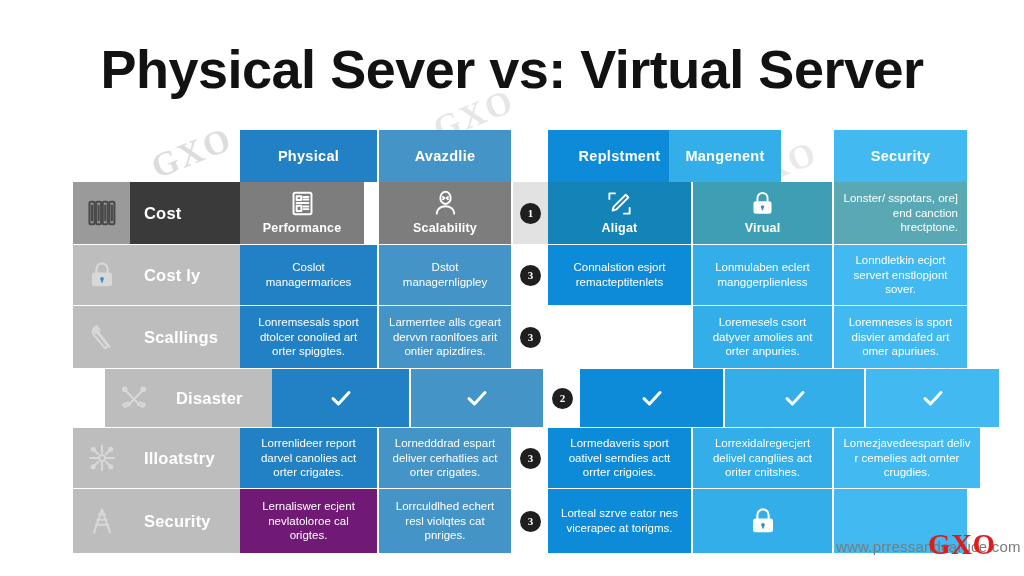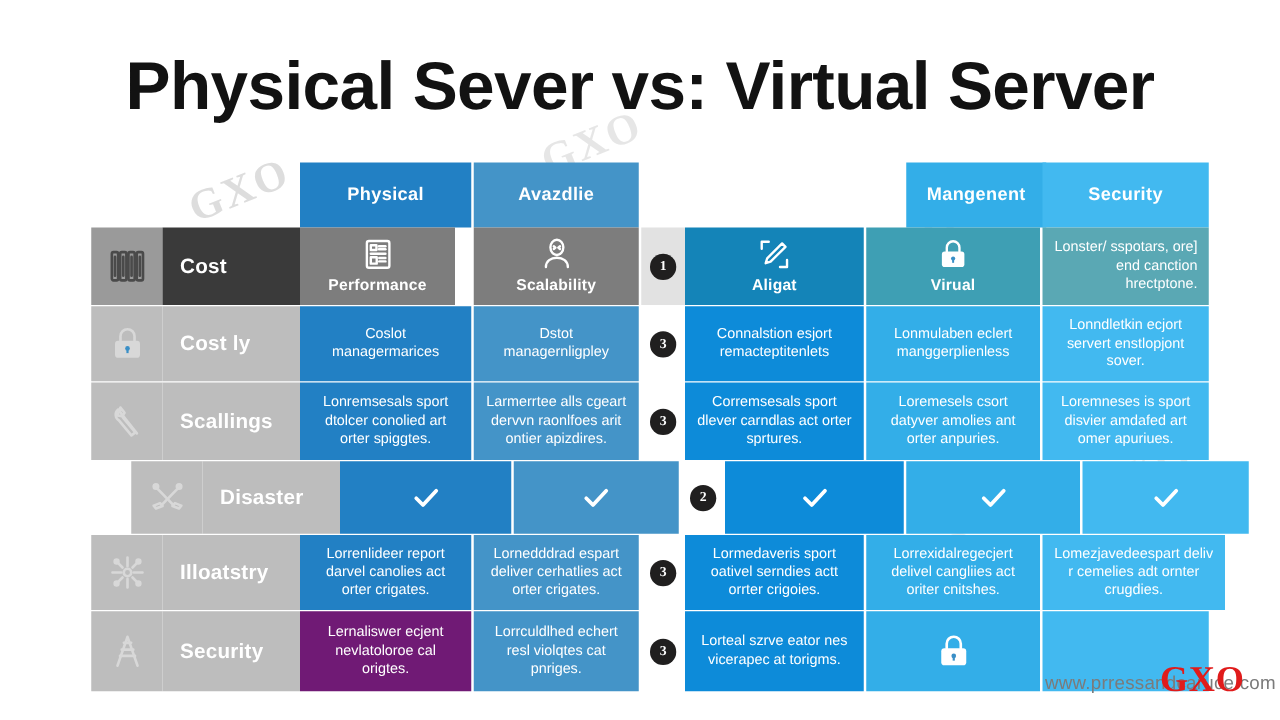--- a/index.html
+++ b/index.html
@@ -121,21 +121,24 @@
   <div class="title">Physical Sever vs: Virtual Server</div>
 
   <div class="table" id="table-root">
       <div class="hrow">
         <div class="hcell" style="left: 167px; width: 137px; background: rgb(34, 128, 196);">
           <span>Physical</span>
         </div>
         <div class="hcell" style="left: 306px; width: 132px; background: rgb(68, 148, 200);">
           <span>Avazdlie</span>
         </div>
-        <div class="hcell" style="left: 652px; width: 112px; background: rgb(51, 174, 232);">
+        <div class="hcell" style="left: 475px; width: 143px; background: rgb(13, 139, 217);">
+          <span>Replstment</span>
+        </div>
+        <div class="hcell" style="left: 596px; width: 112px; background: rgb(51, 174, 232);">
           <span>Mangenent</span>
         </div>
         <div class="hcell" style="left: 761px; width: 133px; background: rgb(66, 185, 240);">
           <span>Security</span>
         </div>
       </div>
       <div class="brow" style="top: 52px; height: 62px;">
         <div class="iconcol" style="background: rgb(154, 154, 154);">
           <span>
             <svg width="30" height="30" viewBox="0 0 24 24">
@@ -251,23 +254,20 @@
         </div>
         <div class="labelcol" style="background: rgb(189, 189, 189);">
           <span>Scallings</span>
         </div>
         <div class="cell" style="left: 167px; width: 137px; background: rgb(34, 128, 196);">
           <span class="ctext">Lonremsesals sport dtolcer conolied art orter spiggtes.</span>
         </div>
         <div class="cell" style="left: 306px; width: 132px; background: rgb(68, 148, 200);">
           <span class="ctext">Larmerrtee alls cgeart dervvn raonlfoes arit ontier apizdires.</span>
         </div>
-        <div class="cell" style="left: 475px; width: 143px; background: rgb(13, 139, 217);">
-          <span class="ctext">Corremsesals sport dlever carndlas act orter sprtures.</span>
-        </div>
         <div class="cell" style="left: 620px; width: 139px; background: rgb(51, 174, 232);">
           <span class="ctext">Loremesels csort datyver amolies ant orter anpuries.</span>
         </div>
         <div class="cell" style="left: 761px; width: 133px; background: rgb(66, 185, 240);">
           <span class="ctext">Loremneses is sport disvier amdafed art omer apuriues.</span>
         </div>
         <div class="badge" style="left: 447px; top: 20.5px;">
           <span>3</span>
         </div>
       </div>

